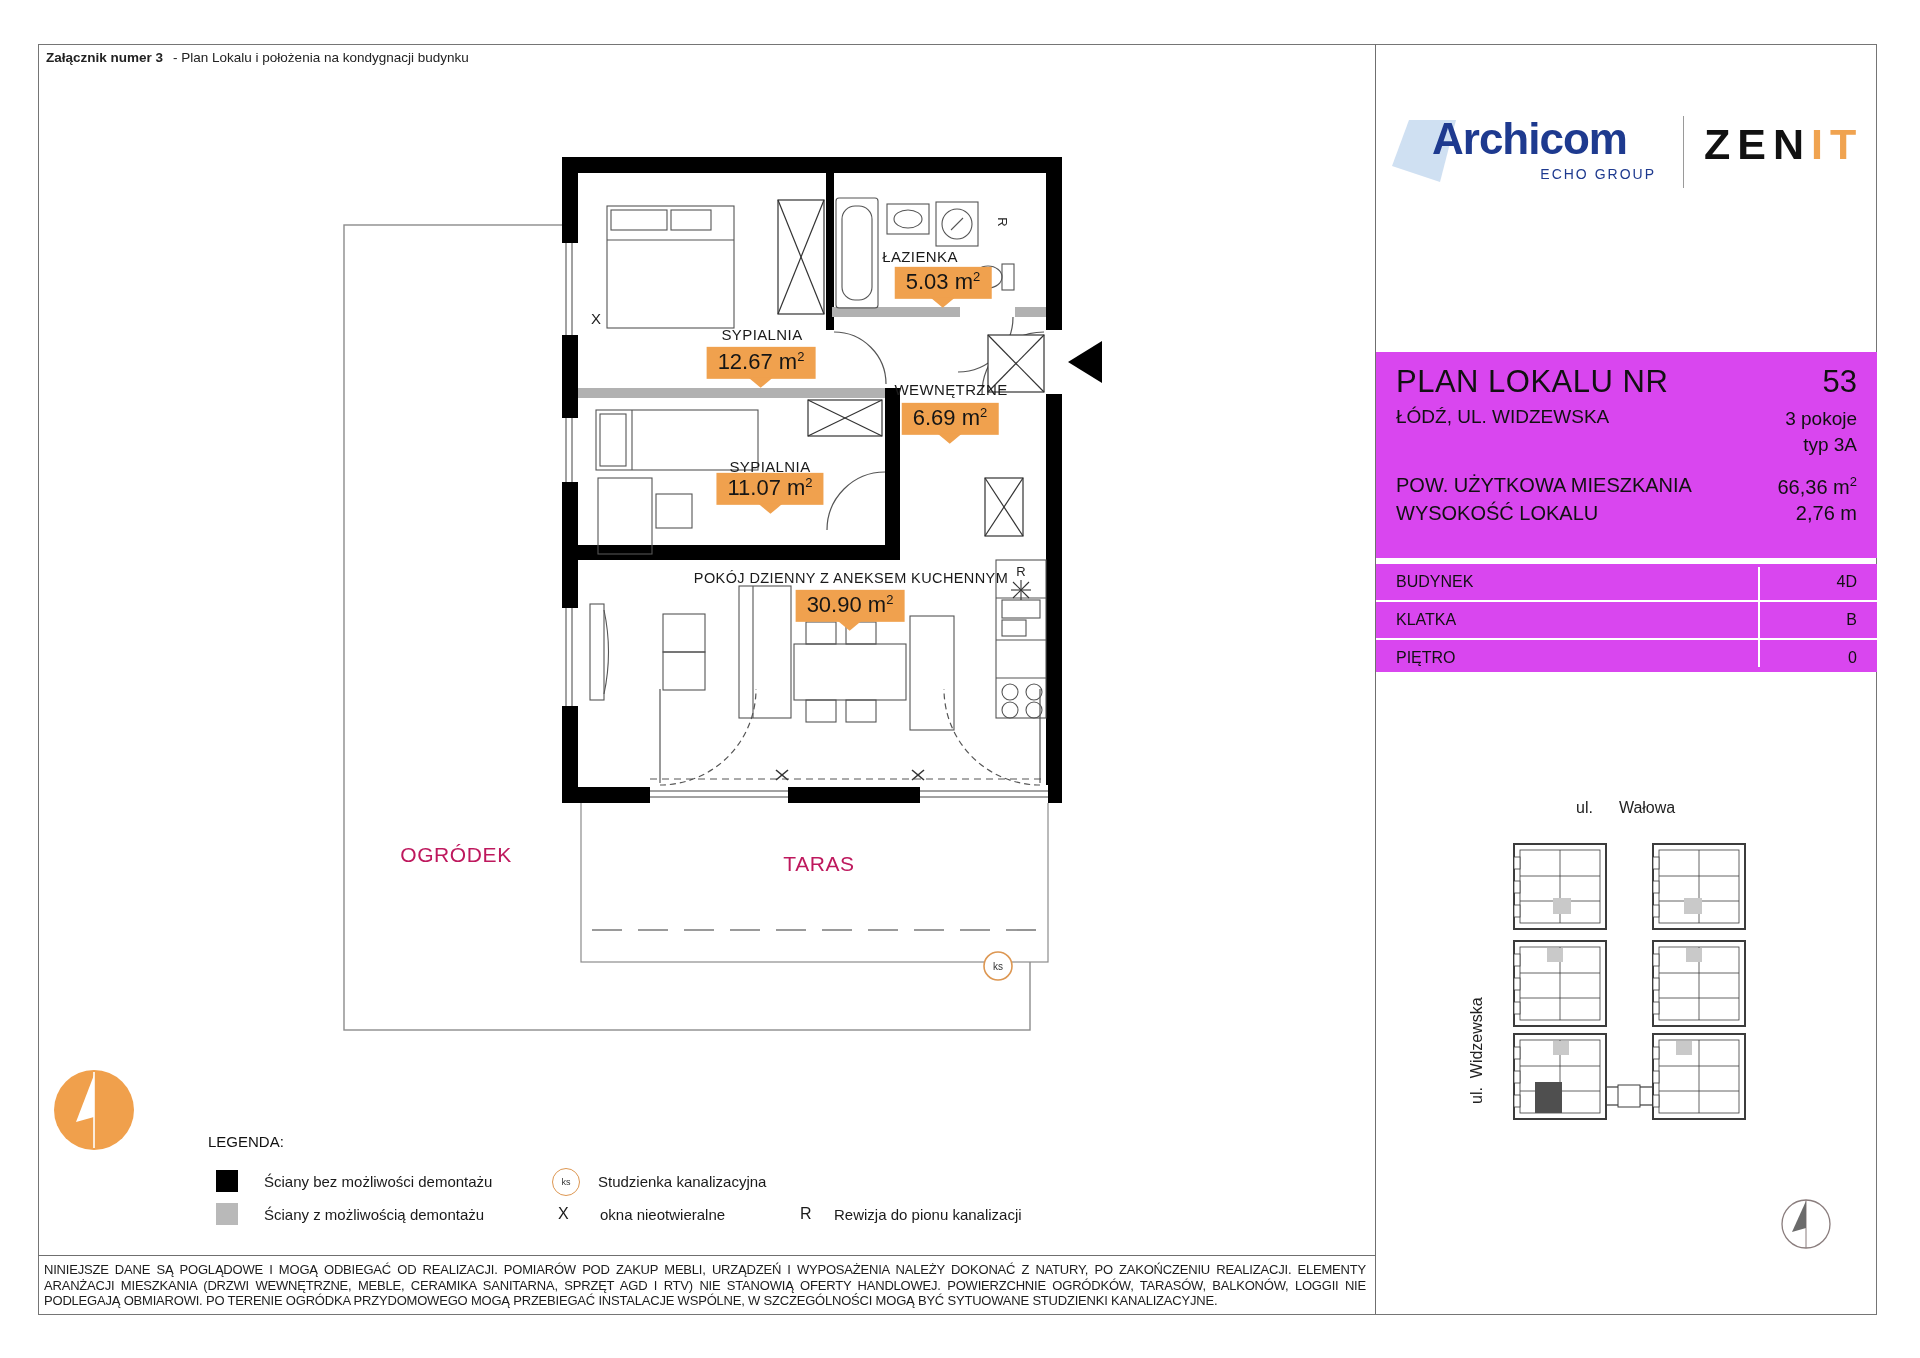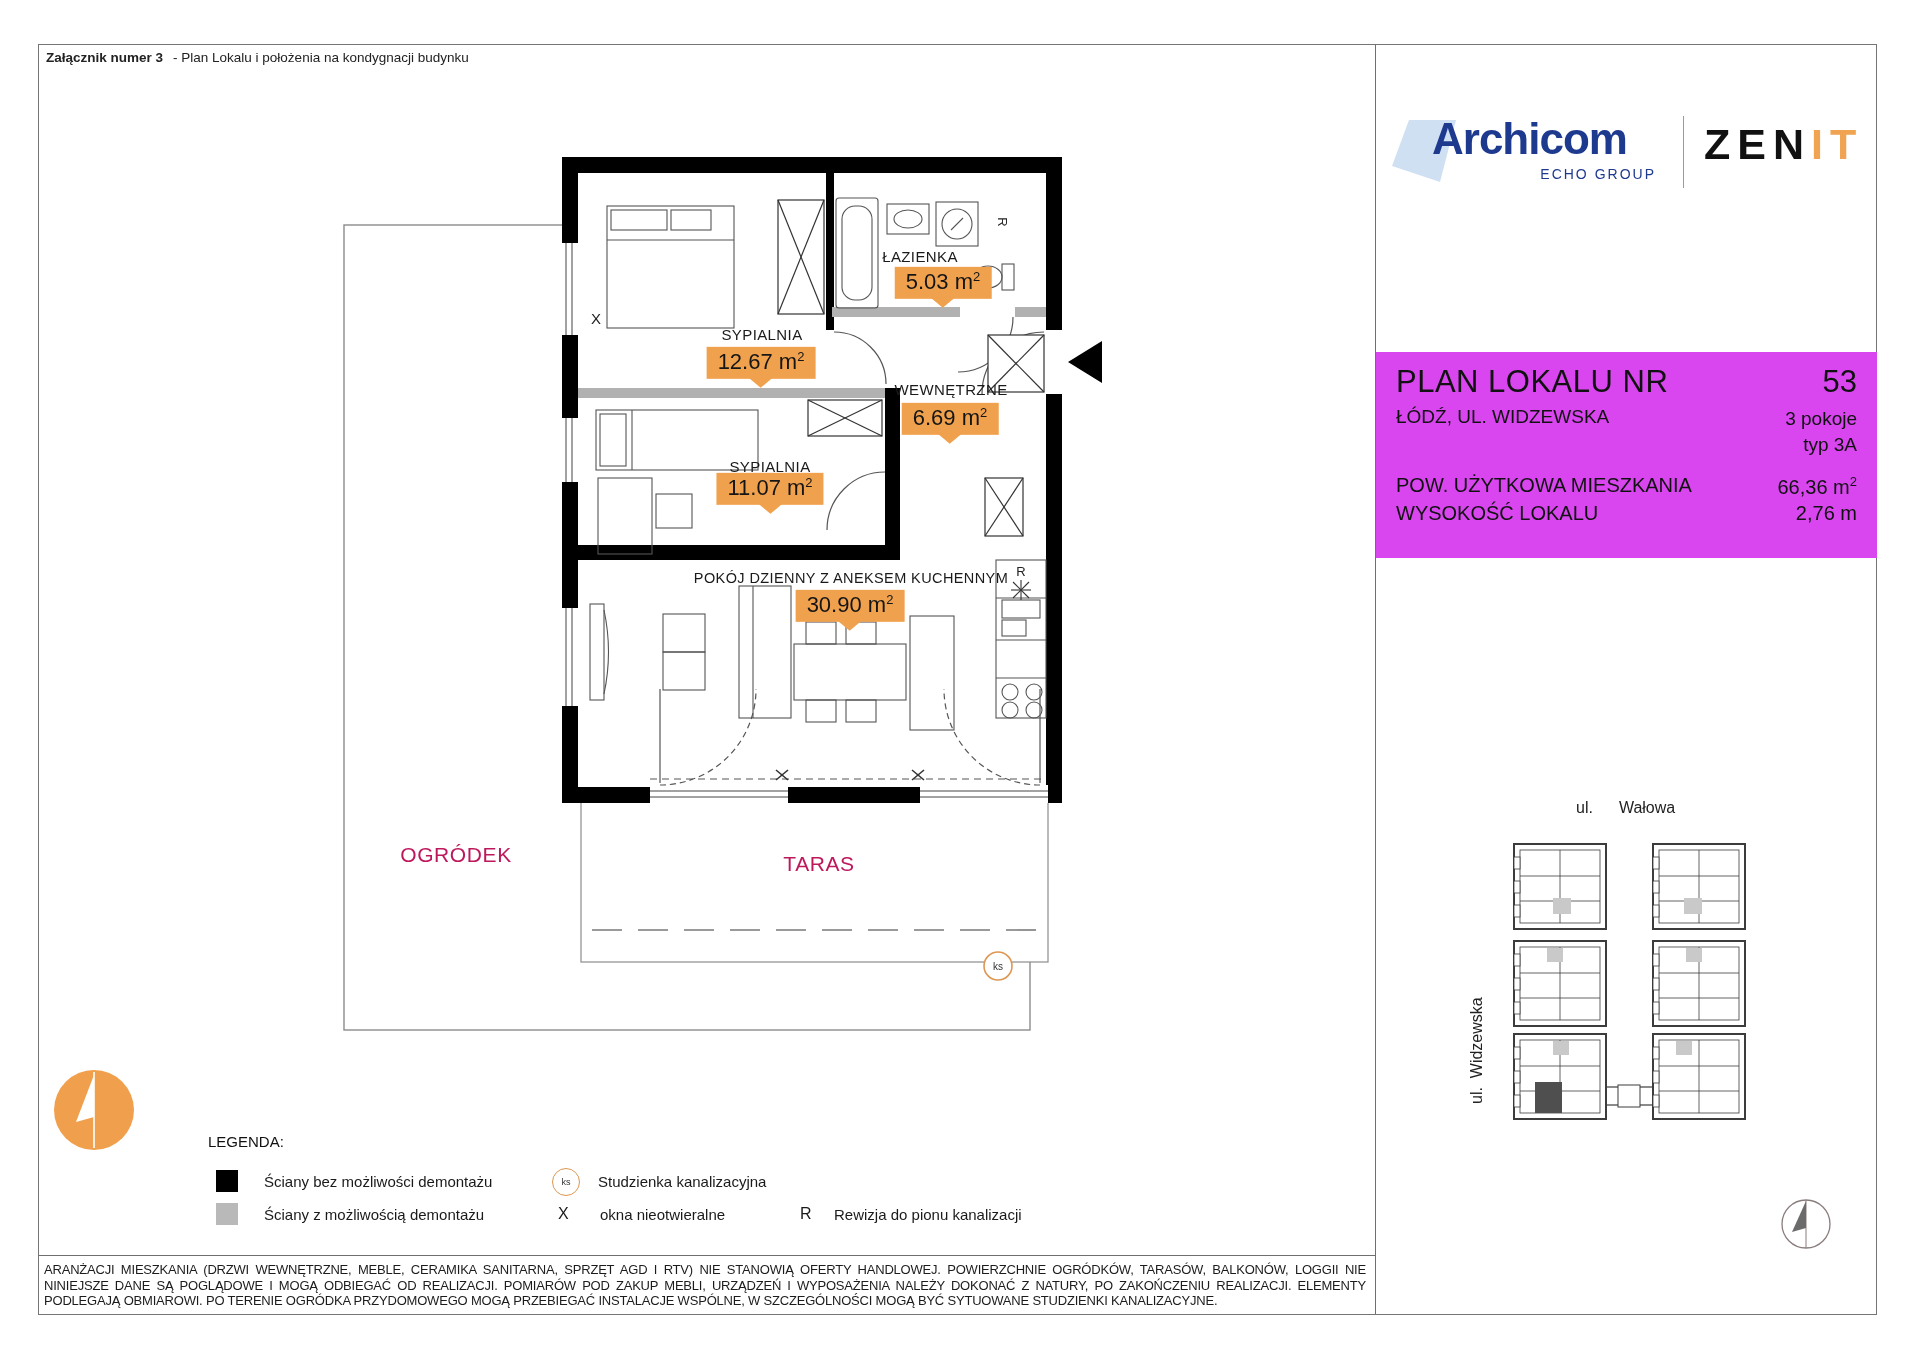--- a/index.html
+++ b/index.html
@@ -282,20 +282,35 @@
     <div class="n1">53</div>
     <div class="t2">ŁÓDŹ, UL. WIDZEWSKA</div>
     <div class="n2">3 pokoje</div>
     <div class="n3">typ 3A</div>
     <div class="r1l">POW. UŻYTKOWA MIESZKANIA</div>
     <div class="r1v"><span>66,36</span>&nbsp;<span>m</span><sup>2</sup></div>
     <div class="r2l">WYSOKOŚĆ LOKALU</div>
     <div class="r2v">2,76 m</div>
   </div>
 
+  <div class="grayblock gb2">
+    <div class="vline-w"></div>
+    <div class="inforow">
+      <span>BUDYNEK</span>
+      <span>4D</span>
+    </div>
+    <div class="inforow">
+      <span>KLATKA</span>
+      <span>B</span>
+    </div>
+    <div class="inforow">
+      <span>PIĘTRO</span>
+      <span>0</span>
+    </div>
+  </div>
 
   <div class="street-top">
     <span class="pre">ul.</span><span>Wałowa</span>
   </div>
   <div class="street-left">
     <span class="pre">ul.</span>&nbsp;&nbsp;<span>Widzewska</span>
   </div>
   <svg style="left:1440px;top:795px" width="460" height="360" viewBox="0 0 460 360">
     <defs>
       <g id="bldg">
@@ -352,18 +367,18 @@
   <div class="leg-txt" style="left:598px;top:1173px;">Studzienka kanalizacyjna</div>
 
   <div class="sw" style="left:216px;top:1203px;background:#b9b9b9;"></div>
   <div class="leg-txt" style="left:264px;top:1206px;">Ściany z możliwością demontażu</div>
   <div class="leg-sym" style="left:558px;top:1205px;">X</div>
   <div class="leg-txt" style="left:600px;top:1206px;">okna nieotwieralne</div>
   <div class="leg-sym" style="left:800px;top:1205px;">R</div>
   <div class="leg-txt" style="left:834px;top:1206px;">Rewizja do pionu kanalizacji</div>
 
   <div class="disc">
+    <div class="just">NINIEJSZE DANE SĄ POGLĄDOWE I MOGĄ ODBIEGAĆ OD REALIZACJI. POMIARÓW POD ZAKUP MEBLI, URZĄDZEŃ I WYPOSAŻENIA NALEŻY DOKONAĆ Z NATURY, PO ZAKOŃCZENIU REALIZACJI. ELEMENTY</div>
     <div class="just">ARANŻACJI MIESZKANIA (DRZWI WEWNĘTRZNE, MEBLE, CERAMIKA SANITARNA, SPRZĘT AGD I RTV) NIE STANOWIĄ OFERTY HANDLOWEJ. POWIERZCHNIE OGRÓDKÓW, TARASÓW, BALKONÓW, LOGGII NIE</div>
-    <div class="just">NINIEJSZE DANE SĄ POGLĄDOWE I MOGĄ ODBIEGAĆ OD REALIZACJI. POMIARÓW POD ZAKUP MEBLI, URZĄDZEŃ I WYPOSAŻENIA NALEŻY DOKONAĆ Z NATURY, PO ZAKOŃCZENIU REALIZACJI. ELEMENTY</div>
     <div>PODLEGAJĄ OBMIAROWI. PO TERENIE OGRÓDKA PRZYDOMOWEGO MOGĄ PRZEBIEGAĆ INSTALACJE WSPÓLNE, W SZCZEGÓLNOŚCI MOGĄ BYĆ SYTUOWANE STUDZIENKI KANALIZACYJNE.</div>
   </div>
 
 </div>
 
 </body></html>

